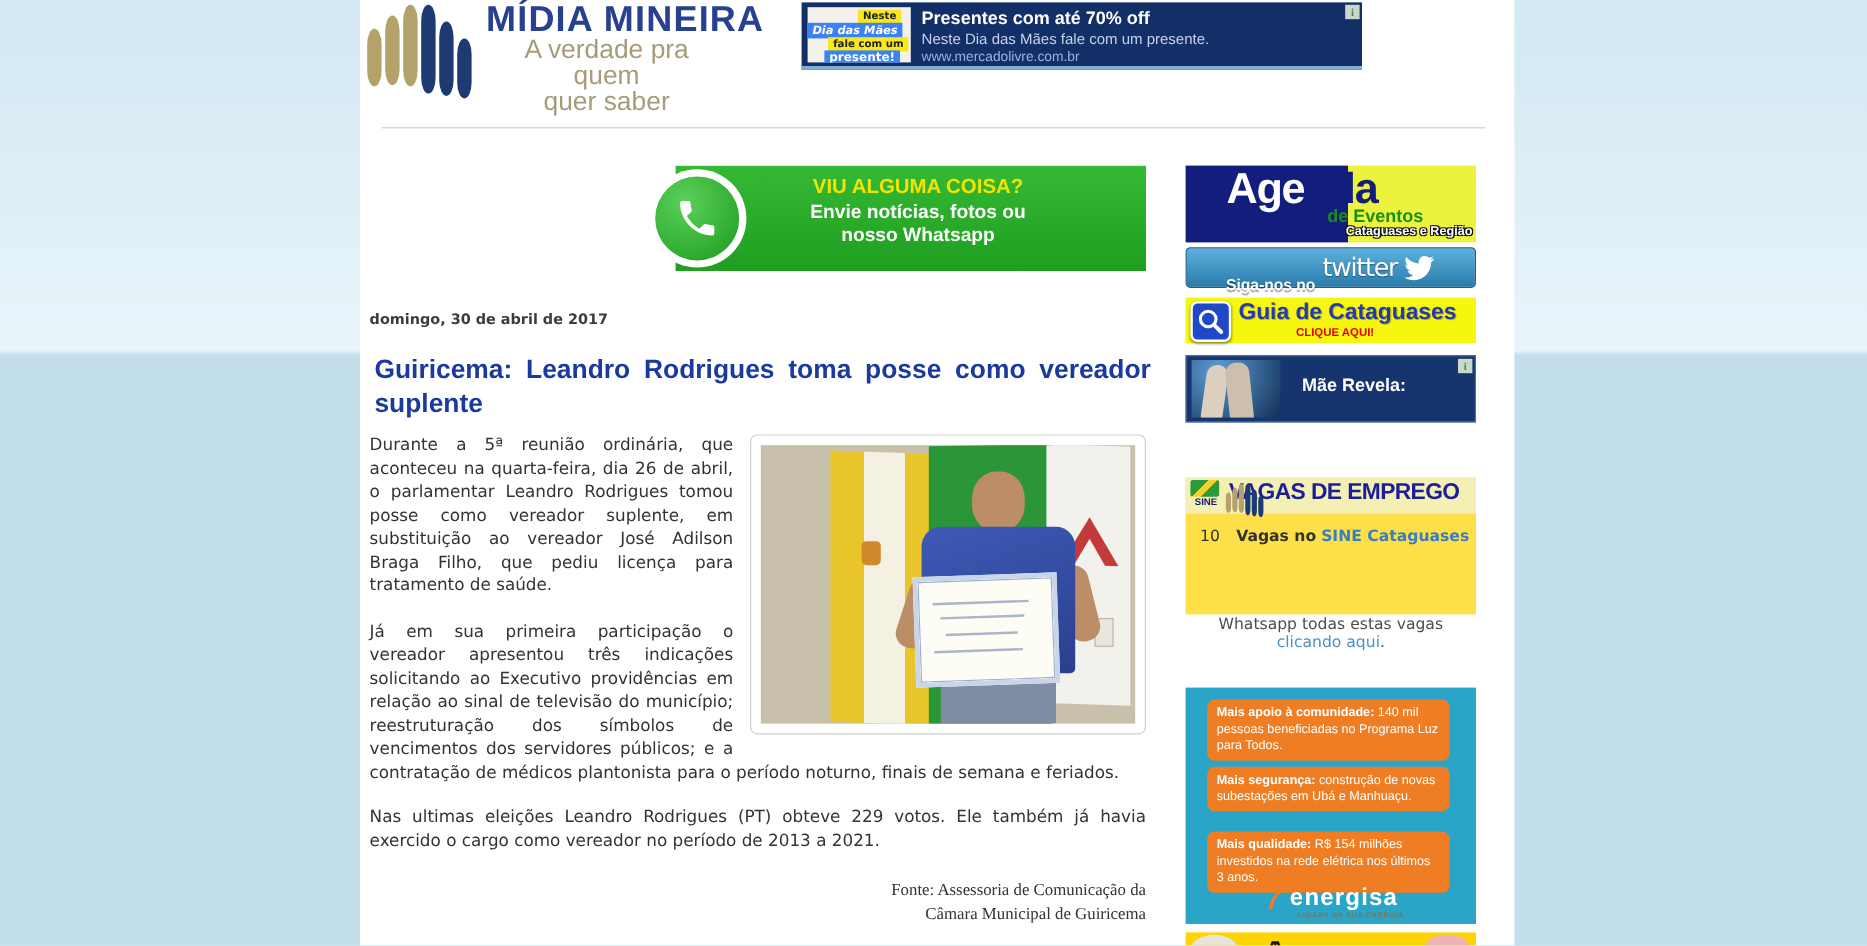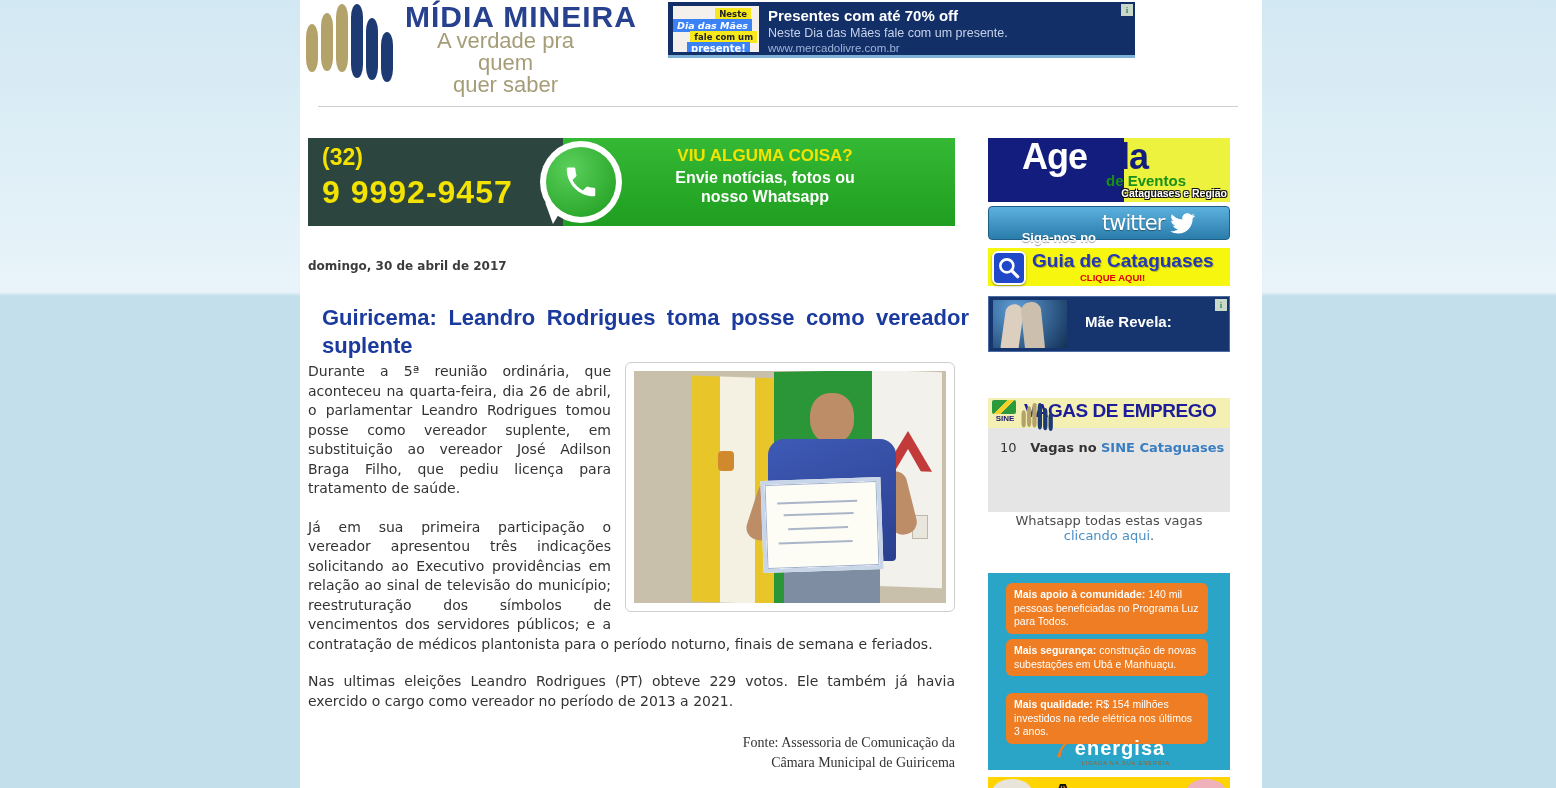--- a/index.html
+++ b/index.html
@@ -133,21 +133,21 @@
     font-family:"Liberation Sans",sans-serif;}
 
   .maerevela{top:296px;height:56px;background:#16356f;border:1px solid #4a6ca0;cursor:pointer;}
   .mr-thumb{position:absolute;left:4px;top:3px;width:74px;height:48px;overflow:hidden;
     background:radial-gradient(circle at 30% 20%,#5f9fd8,#123056);}
   .mr-leg1{position:absolute;left:10px;top:4px;width:18px;height:52px;border-radius:9px;background:#dccfc0;transform:rotate(8deg);}
   .mr-leg2{position:absolute;left:30px;top:2px;width:20px;height:54px;border-radius:9px;background:#cdbfae;transform:rotate(-6deg);}
   .mr-title{position:absolute;left:96px;top:16px;font-size:15px;font-weight:bold;color:#ffffff;
     font-family:"Liberation Sans",sans-serif;}
 
-  .vagas{top:398px;height:114px;background:#e5e5e5;}
+  .vagas{top:398px;height:114px;background:#fde047;}
   .vagas-header{position:relative;height:30px;background:#f4f0b4;}
   .sine-logo{position:absolute;left:4px;top:2px;width:26px;text-align:center;cursor:pointer;}
   .sine-flag{width:24px;height:14px;background:linear-gradient(135deg,#2a9a3c 0 40%,#f2d22e 40% 60%,#2a9a3c 60% 100%);
     border-radius:2px;}
   .sine-text{font-size:8px;font-weight:bold;color:#15156e;font-family:"Liberation Sans",sans-serif;}
   .vagas-title{position:absolute;left:36px;top:2px;font-size:19px;font-weight:bold;color:#1d1d99;
     font-family:"Liberation Sans",sans-serif;letter-spacing:-0.5px;}
   .mini-bars{position:absolute;right:-22px;top:-20px;transform:scale(0.36);transform-origin:center;}
   .vagas-row{padding:12px 0 0 12px;font-size:13px;color:#333;}
   .vagas-count{display:inline-block;width:26px;}
@@ -204,43 +204,39 @@
       </div>
       <div class="ad-title">Presentes com até 70% off</div>
       <div class="ad-sub">Neste Dia das Mães fale com um presente.</div>
       <div class="ad-url">www.mercadolivre.com.br</div>
       <div class="info-chip">i</div>
     </div>
 
     <div class="header-divider"></div>
 
     <div class="wa-banner">
-      <div class="wa-left">
-        <div class="wa-code">(32)</div>
-        <div class="wa-phone">9 9992-9457</div>
-      </div>
       <div class="wa-right">
         <div class="wa-head">VIU ALGUMA COISA?</div>
         <div class="wa-lines">
           <div>Envie notícias, fotos ou</div>
           <div>nosso Whatsapp</div>
         </div>
       </div>
       <div class="wa-logo">
         <div class="wa-tail"></div>
         <div class="wa-logo-inner">
           <svg width="38" height="38" viewBox="0 0 24 24">
             <path fill="#ffffff" d="M6.6 10.8c1.4 2.8 3.8 5.1 6.6 6.6l2.2-2.2c.3-.3.7-.4 1-.2 1.1.4 2.3.6 3.6.6.6 0 1 .4 1 1V20c0 .6-.4 1-1 1C10.8 21 3 13.2 3 3.9c0-.6.4-1 1-1h3.5c.6 0 1 .4 1 1 0 1.2.2 2.4.6 3.6.1.3 0 .7-.2 1l-2.3 2.3z"></path>
           </svg>
         </div>
       </div>
     </div>
 
     <div class="post-date">domingo, 30 de abril de 2017</div>
-    <h1 class="post-title" style="margin:14px;">Guiricema: Leandro Rodrigues toma posse como vereador suplente</h1>
+    <h1 class="post-title" style="margin:4px;">Guiricema: Leandro Rodrigues toma posse como vereador suplente</h1>
 
     <div class="post-body">
       <div class="photo-wrap">
         <div class="photo">
           <div class="flag-mun"></div>
           <div class="flag-crest"></div>
           <div class="flag-br">
             <div class="diamond"></div>
               <div class="globe"></div>
             <span class="star" style="left:40px;top:100px;"></span>

